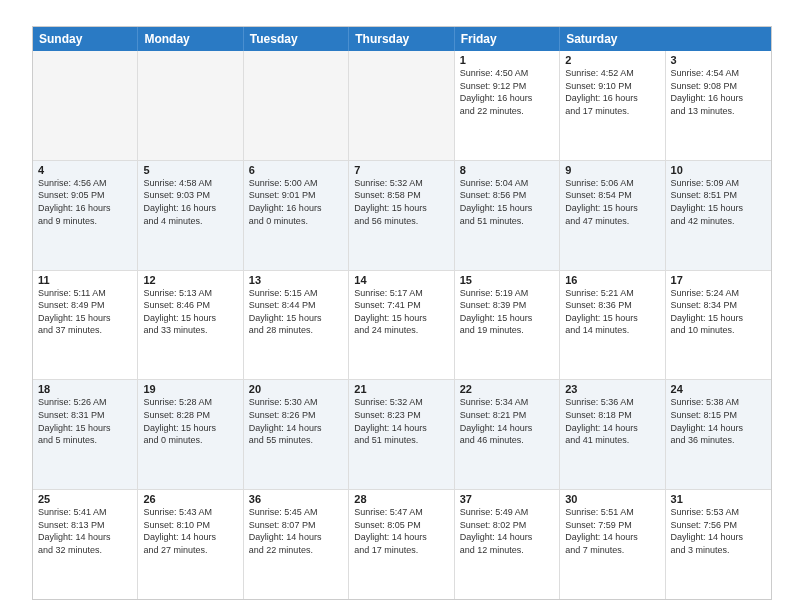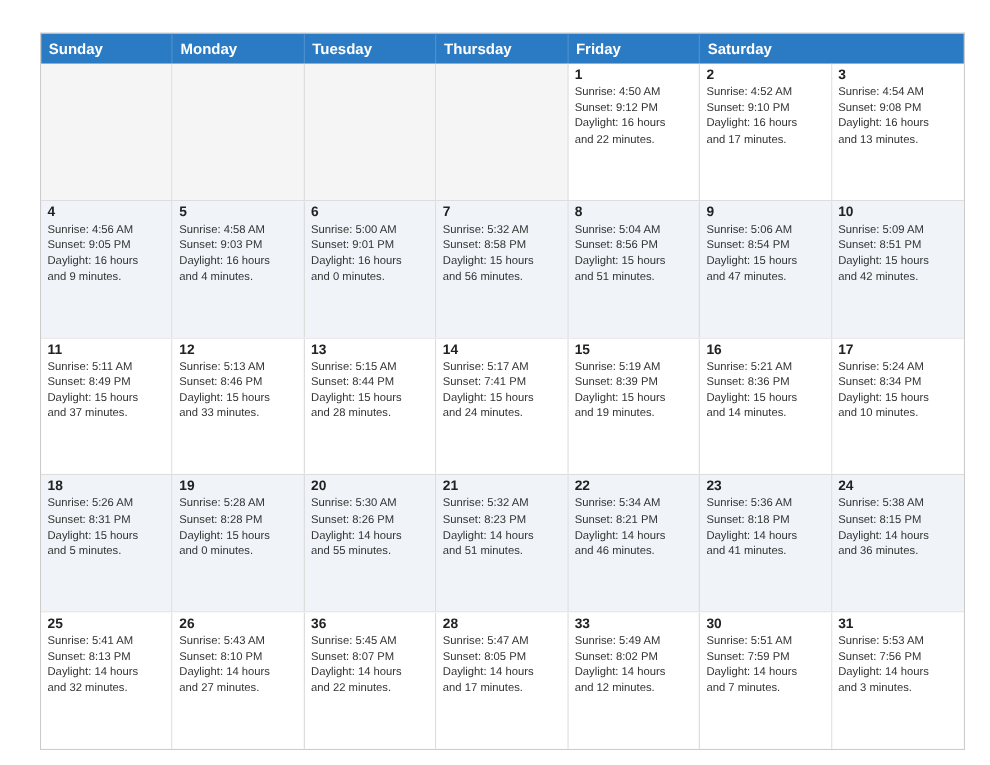--- a/index.html
+++ b/index.html
@@ -330,21 +330,21 @@
 and 22 minutes.</div>
           </div>
           <div class="cal-cell">
             <div class="day-num">28</div>
             <div class="cell-text" style="white-space: pre-line;">Sunrise: 5:47 AM
 Sunset: 8:05 PM
 Daylight: 14 hours
 and 17 minutes.</div>
           </div>
           <div class="cal-cell">
-            <div class="day-num">33</div>
+            <div class="day-num">37</div>
             <div class="cell-text" style="white-space: pre-line;">Sunrise: 5:49 AM
 Sunset: 8:02 PM
 Daylight: 14 hours
 and 12 minutes.</div>
           </div>
           <div class="cal-cell">
             <div class="day-num">30</div>
             <div class="cell-text" style="white-space: pre-line;">Sunrise: 5:51 AM
 Sunset: 7:59 PM
 Daylight: 14 hours

